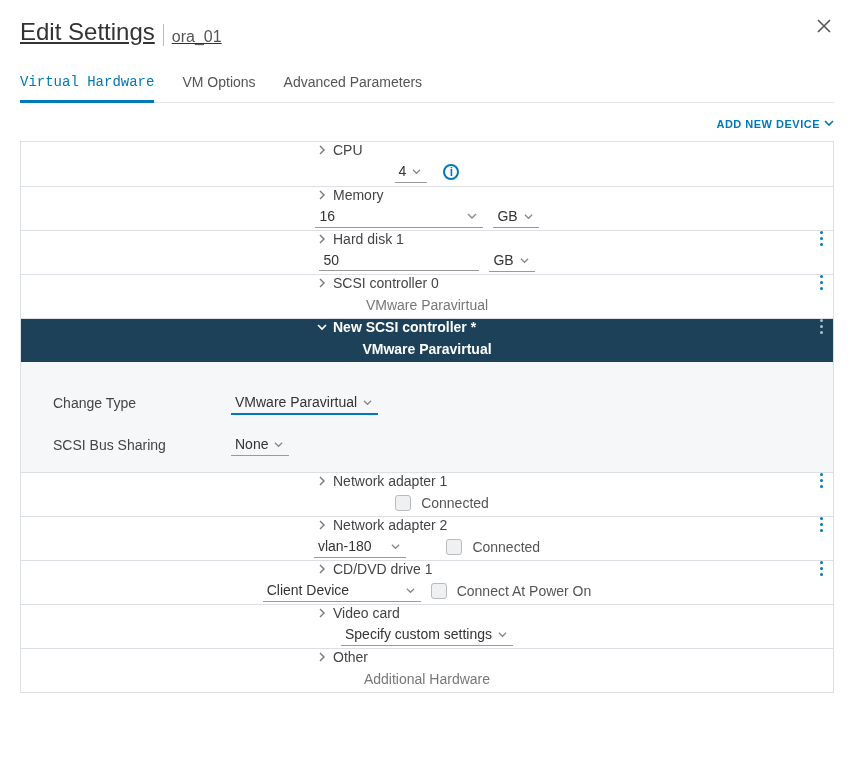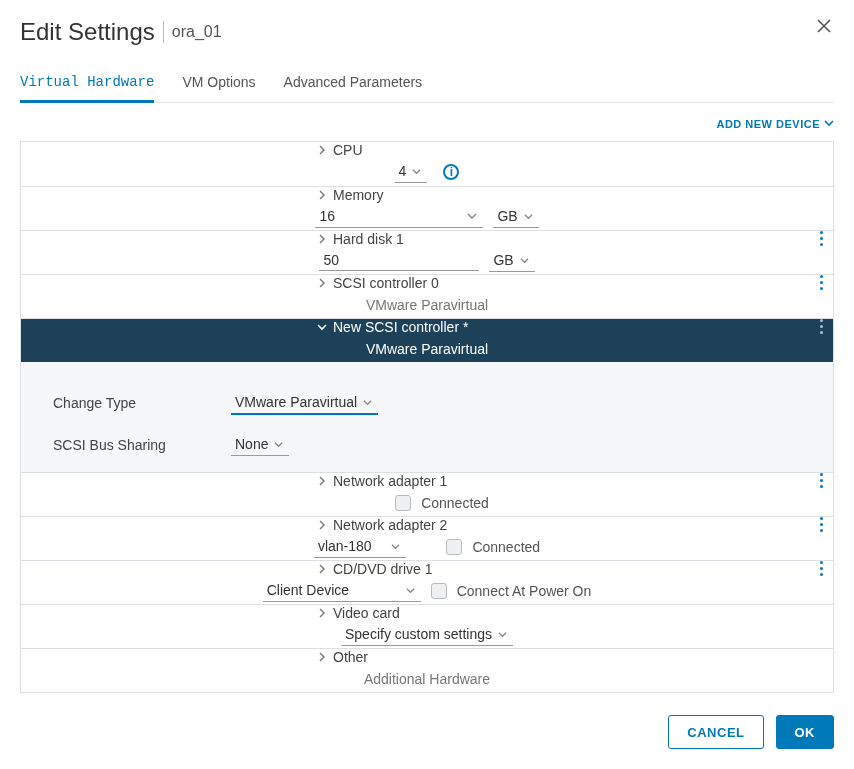--- a/index.html
+++ b/index.html
@@ -1,35 +1,35 @@
 <!DOCTYPE html>
 <html><head>
 <meta charset="utf-8">
 <style>
   * { box-sizing: border-box; }
   html, body { margin:0; padding:0; font-family: "Segoe UI", Arial, sans-serif; font-size:14px; color:#333; background:#fff; }
   .dialog { width:854px; height:769px; padding:18px 20px 20px 20px; position:relative; }
-  .header { display:flex; align-items:center; gap:8px; }
+  .header { display:flex; align-items:flex-end; gap:8px;text-decoration:underline; }
   .title { font-size:24px; color:#333; font-weight:400; }
   .vbar { width:1px; height:22px; background:#bbb; }
   .vmname { font-size:16px; color:#555; }
   .close { position:absolute; top:18px; right:22px; cursor:pointer; }
   .close svg { stroke:#555; }
   .tabs { display:flex; gap:28px; margin-top:28px; border-bottom:1px solid #e4e6ea; }
   .tab { padding-bottom:10px; color:#555; cursor:pointer; font-size:14px; }
   .tab.active { color:#0079b8; border-bottom:3px solid #0079b8; margin-bottom:-1px;font-family:Liberation Mono, monospace; }
   .add-device { text-align:right; margin-top:12px; }
   .add-device-btn { color:#0079b8; font-size:11px; letter-spacing:.5px; font-weight:600; cursor:pointer; display:inline-flex; align-items:center; gap:4px; }
   .table { border:1px solid #dcdfe4; margin-top:10px; }
   .row { display:flex; align-items:center; border-top:1px solid #dcdfe4; min-height:44px; padding:0 10px; position:relative;flex-direction:column; }
   .row:first-child { border-top:none; }
   .row .labelcell { width:220px; display:flex; align-items:center; gap:6px; color:#444; font-size:14px; }
   .row .valuecell { flex:1; display:flex; align-items:center; gap:10px; font-size:14px; color:#555; }
   .row.expanded { background:#1d4158; color:#fff; }
-  .row.expanded .labelcell, .row.expanded .valuecell { color:#fff; font-weight:400; }
+  .row.expanded .labelcell, .row.expanded .valuecell { color:#fff; font-weight:700; }
   .row.expandbody { background:#f5f7f9; border-top:none; }
   .row.expandbody .indent { width:100%; padding:20px 0 6px 0; }
   .row.expandbody .line { display:flex; align-items:center; min-height:42px; }
   .row.expandbody .sublabel { width:200px; padding-left:22px; color:#444; }
   .caret { display:inline-block; }
   .caret svg { display:block; }
   .input-underline { border:none; border-bottom:1px solid #9a9a9a; background:transparent; font-size:14px; color:#333; padding:2px 4px; }
   .input-underline.w160 { width:160px; }
   .select-underline { display:inline-flex; align-items:center; gap:6px; border-bottom:1px solid #9a9a9a; padding:2px 6px 3px 4px; cursor:pointer; font-size:14px; color:#333; }
   .select-underline.blue { border-bottom:2px solid #0079b8; }
@@ -314,18 +314,14 @@
           </span>
         <span>Other</span>
       </div>
       <div class="valuecell">
           <span class="static">Additional Hardware</span>
         </div>
     </div>
 
   </div>
 
-  <div class="footer">
-    <div class="btn outline">CANCEL</div>
-    <div class="btn primary">OK</div>
-  </div>
 
 </div>
 
 </body></html>

